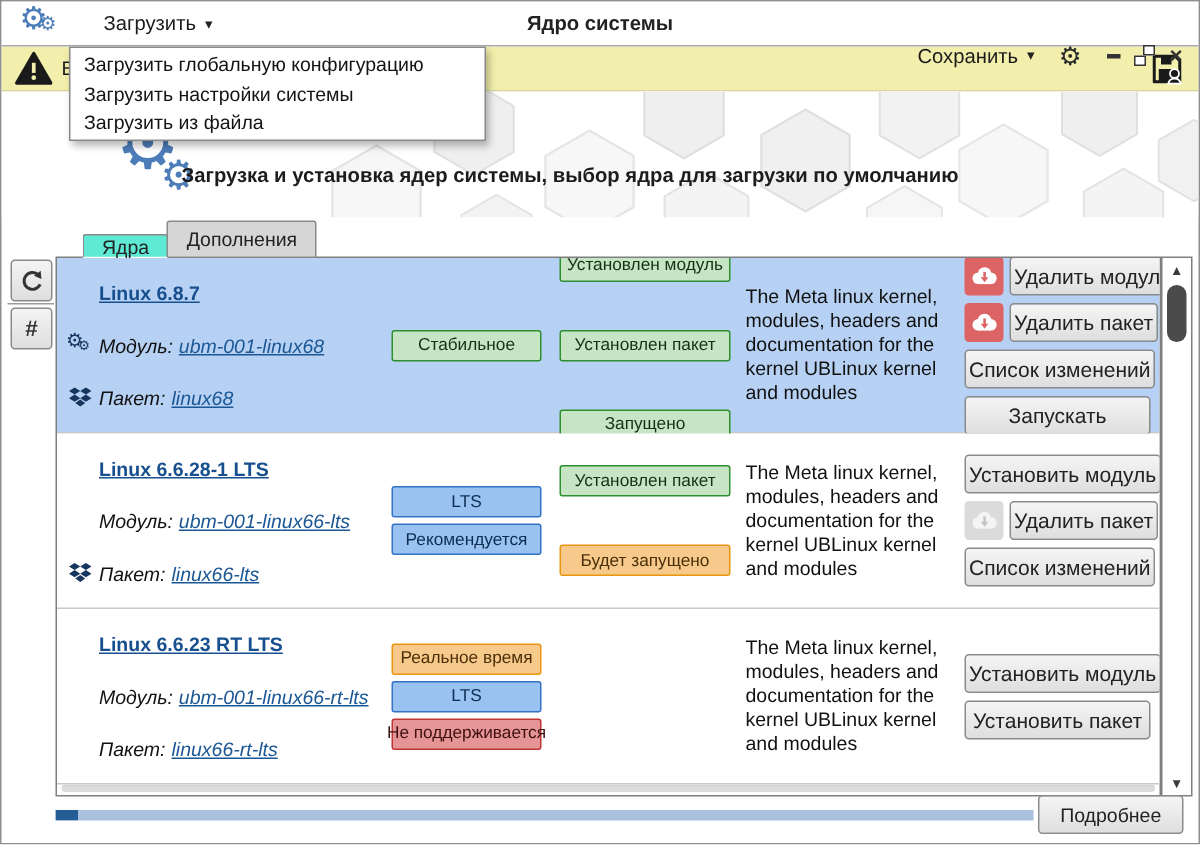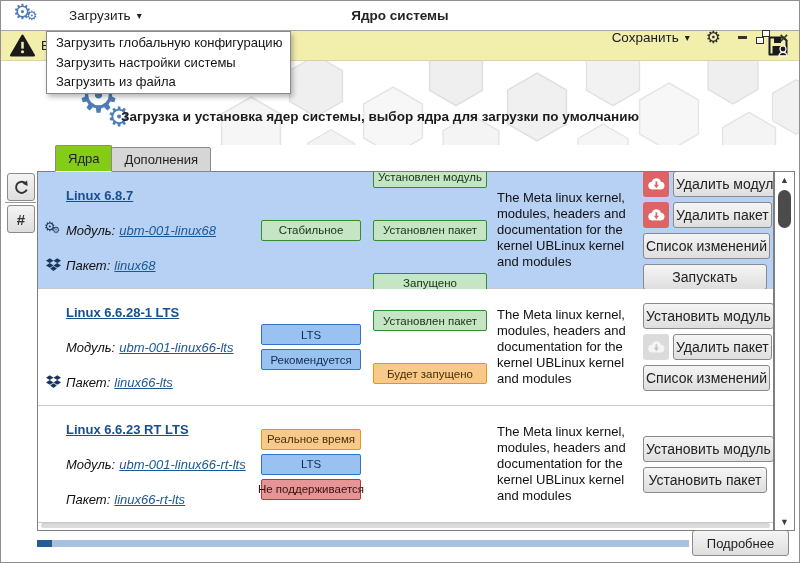--- a/index.html
+++ b/index.html
@@ -32,27 +32,27 @@
   .warn-text{font-size:13px;color:#1d1d1d;}
   .save-user-icon{margin-left:auto;}
   
   .banner{height:84px;position:relative;overflow:hidden;background:#fff;}
   .hexes{position:absolute;inset:0;width:100%;height:100%;}
   .banner-gears{position:absolute;left:76px;top:12px;color:#4d7db8;width:60px;height:66px;}
   .banner-gears .g1{position:absolute;left:0;top:-6px;font-size:48px;}
   .banner-gears .g2{position:absolute;left:30px;top:28px;font-size:27px;}
   .banner-sub{position:absolute;left:120px;top:48px;font-size:13.5px;font-weight:bold;color:#1c1c1c;}
   
-  .dropdown{position:absolute;left:45px;top:30px;width:245px;background:#fff;border:1px solid #8a8a8a;box-shadow:2px 3px 5px rgba(0,0,0,.28);z-index:60;padding:1px 0;}
+  .dropdown{position:absolute;left:45px;top:30px;width:278px;background:#fff;border:1px solid #8a8a8a;box-shadow:2px 3px 5px rgba(0,0,0,.28);z-index:60;padding:1px 0;}
   .menu-item{height:19.5px;line-height:19.5px;padding:0 9px;font-size:13px;color:#141414;white-space:nowrap;}
   
   .tabs{position:absolute;left:54px;top:144px;height:27px;display:flex;align-items:flex-end;z-index:5;}
   .tab{padding:0 12px;height:25px;display:flex;align-items:center;font-size:13px;color:#222;
        background:#d6d6d6;border:1px solid #8a8a8a;border-radius:2px 2px 0 0;margin-right:-1px;}
-  .tab.active{background:#84cc16;height:27px;border-bottom:1px solid #fff;z-index:6;}
+  .tab.active{background:#5eead4;height:16px;border-bottom:1px solid #fff;z-index:6;}
   
   .side-btn{position:absolute;left:6px;width:28px;height:28px;display:flex;align-items:center;justify-content:center;
     background:linear-gradient(#f4f4f4,#dedede);border:1px solid #8a8a8a;border-radius:3px;font-size:15px;font-weight:bold;color:#333;}
   .side-div{position:absolute;left:4px;top:201px;width:31px;height:1px;background:#9a9a9a;}
   
   .panel{position:absolute;left:36px;top:170px;width:737px;height:360px;border:1px solid #7f7f7f;background:#fff;display:flex;flex-direction:column;overflow:hidden;}
   .krow{display:flex;align-items:center;border-bottom:1px solid #c9c9c9;height:117px;flex:none;padding:4px 4px 4px 6px;background:#fff;}
   .krow.selected{background:#b6d1f3;}
   .info{width:215px;flex:none;display:flex;flex-direction:column;gap:17px;justify-content:center;}
   .kline{display:flex;align-items:center;gap:4px;height:18px;font-size:13px;}

